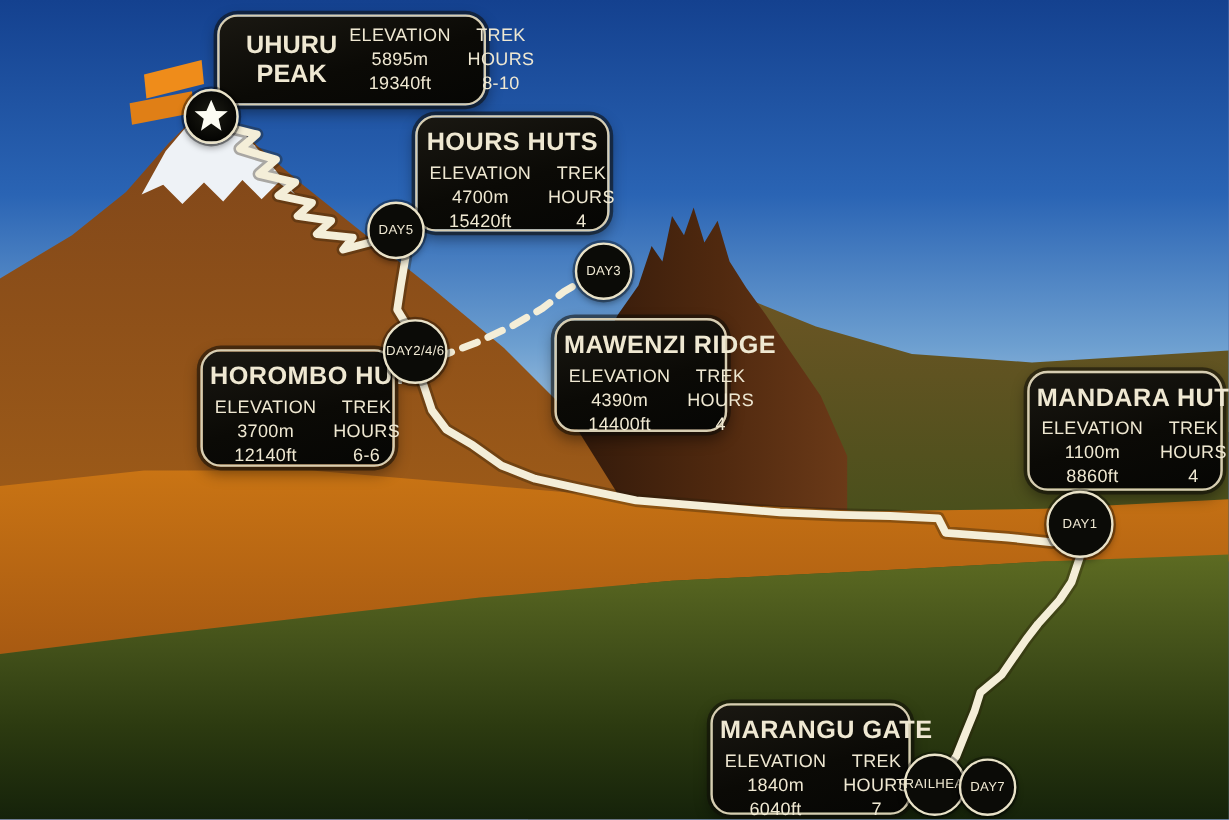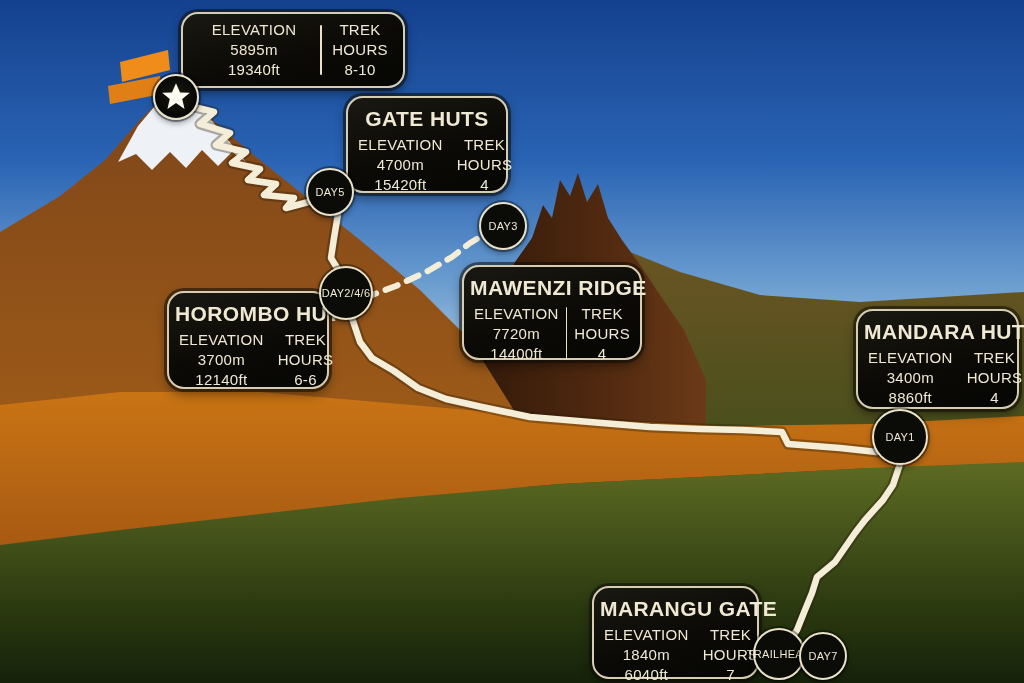--- a/index.html
+++ b/index.html
@@ -136,55 +136,56 @@
 
   <div class="star-marker">
     <svg width="30" height="30" viewBox="-13 -13 26 26">
       <polygon points="0,-12 3.5,-3.9 12,-3.7 5.4,1.7 7.4,10.4 0,5.2 -7.4,10.4 -5.4,1.7 -12,-3.7 -3.5,-3.9" fill="#fdfdf4"></polygon>
     </svg>
   </div>
 
 
   <div class="card z3" style="left:181px;top:12px;width:224px;height:76px;">
     <div class="card-row">
+      <div class="row-title">UHURU PEAK</div>
       <div class="col col-elev">
         <div class="lbl">ELEVATION</div>
         <div class="val">5895m</div>
         <div class="val">19340ft</div>
       </div>
       <div class="vdiv"></div>
       <div class="col col-trek" style="max-width:62px;">
         <div class="lbl">TREK HOURS</div>
         <div class="val">8-10</div>
       </div>
     </div>
   </div>
 
   <div class="card z3" style="left:346px;top:96px;width:162px;height:97px;">
-    <div class="card-title">GATE HUTS</div>
+    <div class="card-title">HOURS HUTS</div>
     <div class="card-body">
       <div class="col col-elev">
         <div class="lbl">ELEVATION</div>
         <div class="val">4700m</div>
         <div class="val">15420ft</div>
       </div>
       <div class="vdiv"></div>
       <div class="col col-trek" style="max-width:58px;margin:0 auto;">
         <div class="lbl">TREK HOURS</div>
         <div class="val">4</div>
       </div>
     </div>
   </div>
 
-  <div class="card z3" style="left:462px;top:265px;width:180px;height:95px;">
+  <div class="card z3" style="left:462px;top:265px;width:144px;height:95px;">
     <div class="card-title">MAWENZI RIDGE</div>
     <div class="card-body">
       <div class="col col-elev">
         <div class="lbl">ELEVATION</div>
-        <div class="val">7720m</div>
+        <div class="val">4390m</div>
         <div class="val">14400ft</div>
       </div>
       <div class="vdiv"></div>
       <div class="col col-trek" style="max-width:58px;margin:0 auto;">
         <div class="lbl">TREK HOURS</div>
         <div class="val">4</div>
       </div>
     </div>
   </div>
 
@@ -202,21 +203,21 @@
         <div class="val">6-6</div>
       </div>
     </div>
   </div>
 
   <div class="card z3" style="left:856px;top:309px;width:163px;height:100px;">
     <div class="card-title">MANDARA HUTS</div>
     <div class="card-body">
       <div class="col col-elev">
         <div class="lbl">ELEVATION</div>
-        <div class="val">3400m</div>
+        <div class="val">1100m</div>
         <div class="val">8860ft</div>
       </div>
       <div class="vdiv"></div>
       <div class="col col-trek" style="max-width:58px;margin:0 auto;">
         <div class="lbl">TREK HOURS</div>
         <div class="val">4</div>
       </div>
     </div>
   </div>
 

